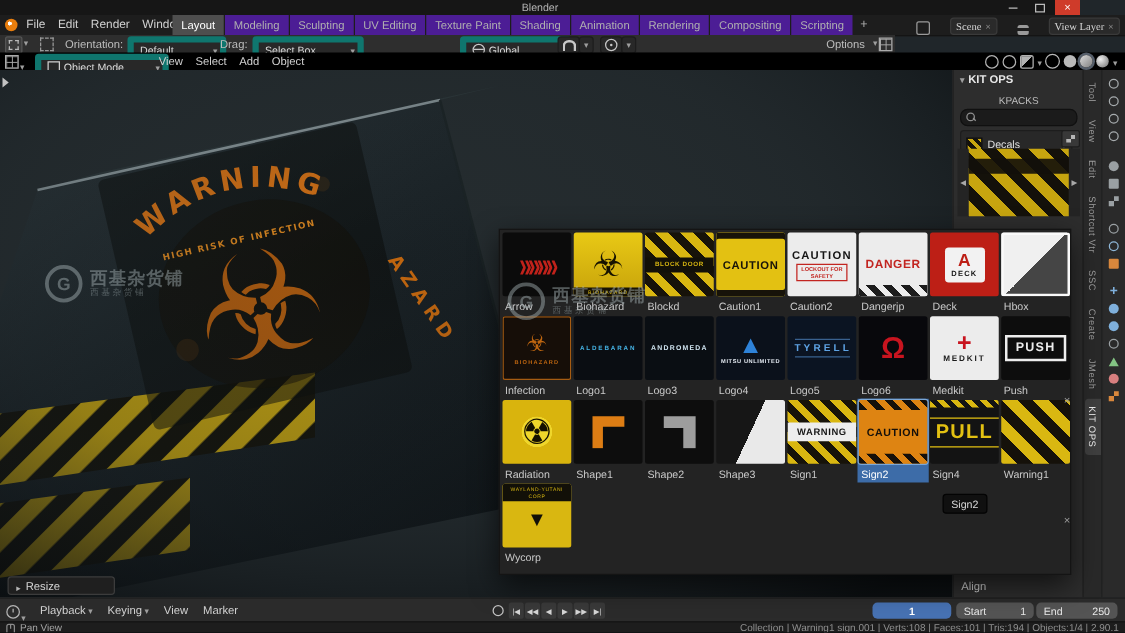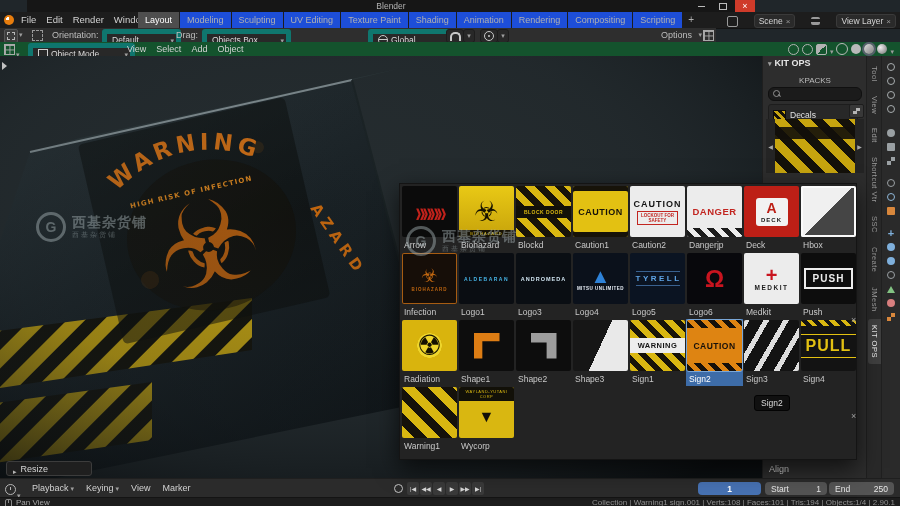--- a/index.html
+++ b/index.html
@@ -4,38 +4,38 @@
 <style>
   html,body{margin:0;padding:0;background:#000;}
   .app{position:relative;width:900px;height:506px;overflow:hidden;background:#20262a;
        font-family:"Liberation Sans",sans-serif;color:#c8c8c8;cursor:default;
        -webkit-user-select:none;user-select:none;}
   .abs{position:absolute;}
   .caret::after{content:"▾";font-size:7px;color:#9e9e9e;}
   .caret-r::after{content:"▸";font-size:7px;color:#b5b5b5;}
 
   
-  .titlebar{position:absolute;left:0;top:0;width:728px;height:12px;background:#161616;margin-left:27px;}
+  .titlebar{position:absolute;left:0;top:0;width:864px;height:12px;background:#161616;}
   .tb-title{position:absolute;left:0;right:0;top:0;text-align:center;font-size:8.5px;color:#b5b5b5;line-height:12px;}
   .tb-btn{position:absolute;top:0;height:12px;width:20px;display:flex;align-items:center;justify-content:center;}
   .tb-min{right:44px;} .tb-min::after{content:"";width:7px;height:1px;background:#bbb;}
   .tb-max{right:22px;} .tb-max::after{content:"";width:6px;height:5px;border:1px solid #bbb;}
   .tb-close{right:0;background:#cf3b2a;} .tb-close::after{content:"×";color:#fff;font-size:9px;line-height:1;}
 
   
   .menubar{position:absolute;left:0;top:12px;width:900px;height:16px;background:#1d1d1d;border-bottom:1px solid #141414;}
   .blender-logo{position:absolute;left:4px;top:3px;width:10px;height:10px;border-radius:50%;
     background:radial-gradient(circle at 38% 38%,#fff 0 18%,#e87d0d 19%);}
   #mb-menus{position:absolute;left:16px;top:0;height:16px;display:flex;}
   .menu-item{font-size:9.5px;color:#d2d2d2;line-height:16px;padding:0 5px;}
   #mb-ws{position:absolute;left:138px;top:0;height:16px;display:flex;align-items:stretch;}
-  .ws-tab{font-size:9px;color:#b0b0b0;line-height:16px;padding:0 7px;background:#1d4ed8;margin-right:1px;}
+  .ws-tab{font-size:9px;color:#b0b0b0;line-height:16px;padding:0 7px;background:#4c1d95;margin-right:1px;}
   .ws-tab.active{background:#4e4e4e;color:#fff;}
   .ws-add{font-size:10px;color:#b0b0b0;line-height:16px;padding:0 5px;}
-  .mb-right{position:absolute;right:4px;top:2px;display:flex;gap:16px;align-items:center;}
+  .mb-right{position:absolute;right:4px;top:2px;display:flex;gap:16px;align-items:flex-end;font-family:Liberation Serif, serif;}
   .pill{display:flex;align-items:center;gap:3px;height:12px;background:#2a2a2a;border:1px solid #3a3a3a;border-radius:3px;
         font-size:8.5px;color:#d5d5d5;padding:0 4px;}
   .pill .x-icon::after{content:"×";font-size:8px;color:#9a9a9a;}
   .mini-ic{width:9px;height:9px;border:1px solid #9a9a9a;border-radius:2px;}
   .mini-ic.layers{background:linear-gradient(#9a9a9a 0 30%,transparent 31% 60%,#9a9a9a 61%);border:none;height:8px;}
 
   
   .toolsettings{position:absolute;left:0;top:28px;width:716px;height:14px;background:#2e2e2e;border-bottom:1px solid #232323;font-size:9px;}
   .ts-lbl{position:absolute;top:0;line-height:14px;color:#bdbdbd;}
   .dd{position:absolute;top:1px;height:12px;background:#282828;border:5px solid #0f766e;border-radius:3px;
@@ -48,21 +48,21 @@
   .globe{width:8px;height:8px;border:1px solid #c8c8c8;border-radius:50%;position:relative;margin-right:3px;}
   .globe::after{content:"";position:absolute;left:0;right:0;top:3px;height:1px;background:#c8c8c8;}
   .magnet{width:7px;height:7px;border:2px solid #c8c8c8;border-bottom:none;border-radius:5px 5px 0 0;}
   .propc{width:8px;height:8px;border:1px solid #c8c8c8;border-radius:50%;position:relative;}
   .propc::after{content:"";position:absolute;left:2.5px;top:2.5px;width:2px;height:2px;background:#c8c8c8;border-radius:50%;}
   .grid-ic{width:9px;height:9px;background:
      linear-gradient(#aaa 1px,transparent 1px) 0 0/100% 50%,
      linear-gradient(90deg,#aaa 1px,transparent 1px) 0 0/50% 100%;border:1px solid #aaa;}
 
   
-  .vheader{position:absolute;left:0;top:42px;width:900px;height:14px;background:#14532d;border-bottom:1px solid #232323;text-align:right;}
+  .vheader{position:absolute;left:0;top:42px;width:900px;height:14px;background:#000000;border-bottom:1px solid #232323;text-align:right;}
   #vh-menus{position:absolute;left:122px;top:0;display:flex;height:14px;}
   #vh-menus .menu-item{line-height:14px;font-size:9px;}
   .cube-ic{width:8px;height:8px;border:1px solid #cfcfcf;margin-right:3px;}
   .vh-right{position:absolute;right:6px;top:1px;display:flex;align-items:center;gap:3px;height:12px;}
   .hic{width:9px;height:9px;border:1px solid #b2b2b2;border-radius:50%;}
   .hic.sq{border-radius:2px;background:linear-gradient(135deg,#b2b2b2 50%,transparent 50%);}
   .sphere{width:10px;height:10px;border-radius:50%;background:#b9b9b9;}
   .sphere.wire{background:transparent;border:1px solid #b9b9b9;}
   .sphere.mat{background:linear-gradient(135deg,#dcdcdc,#808080);}
   .sphere.rend{background:radial-gradient(circle at 35% 35%,#eee,#6f6f6f);}
@@ -288,21 +288,21 @@
     <div class="tool-sq"></div>
     <span class="caret abs" style="left:19px;top:1px;"></span>
     <div class="cursor-sq"></div>
     <span class="ts-lbl" style="left:52px;">Orientation:</span>
     <span class="dd" style="left:102px;width:52px;">
       <span>Default</span>
       <span class="caret"></span>
     </span>
     <span class="ts-lbl" style="left:176px;">Drag:</span>
     <span class="dd" style="left:202px;width:62px;">
-      <span>Objects Box</span>
+      <span>Select Box</span>
       <span class="caret"></span>
     </span>
     <span class="dd" style="left:368px;width:62px;">
       <span class="globe"></span>
       <span>Global</span>
       <span class="caret"></span>
     </span>
     <span class="icon-btn" style="left:446px;width:16px;">
         <span class="magnet"></span>
       </span>
@@ -616,24 +616,20 @@
           </div>
           <div class="lbl">Sign1</div>
         </div>
         <div class="tile sel">
           <div class="thumb v-sign2">
             <span class="cap">CAUTION</span>
           </div>
           <div class="lbl">Sign2</div>
         </div>
         <div class="tile">
-          <div class="thumb v-sign3"></div>
-          <div class="lbl">Sign3</div>
-        </div>
-        <div class="tile">
           <div class="thumb v-sign4">
             <span class="cap">PULL</span>
           </div>
           <div class="lbl">Sign4</div>
         </div>
         <div class="tile">
           <div class="thumb v-warning1"></div>
           <div class="lbl">Warning1</div>
         </div>
         <div class="tile">

